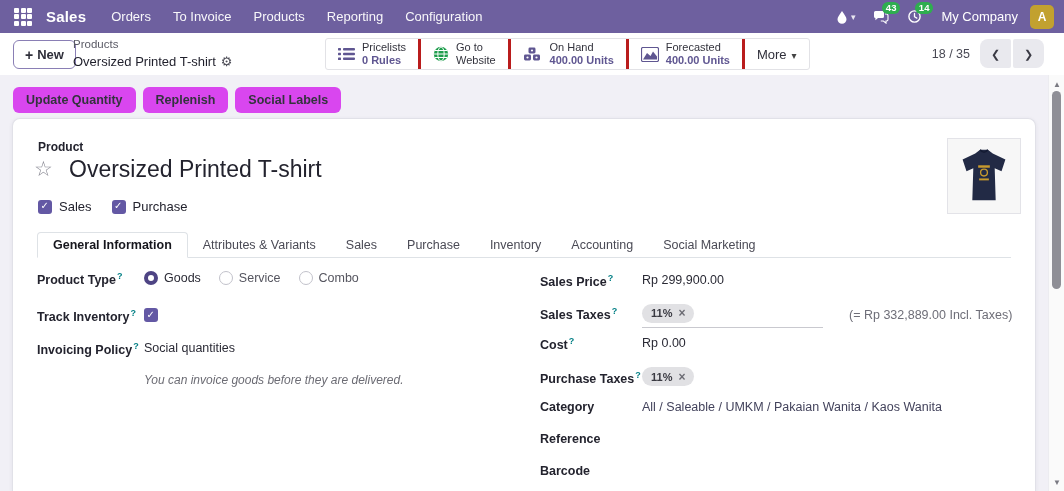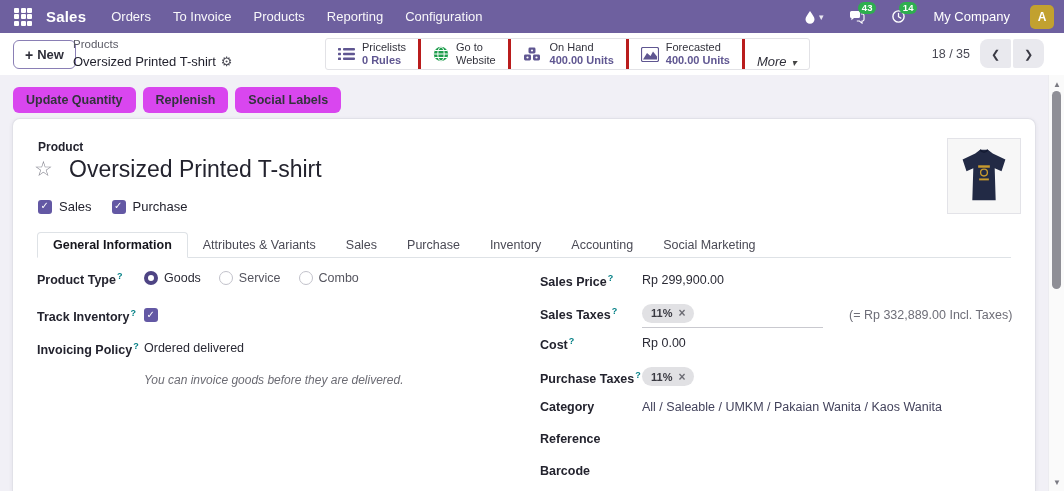--- a/index.html
+++ b/index.html
@@ -6,21 +6,21 @@
   html,body { width:1064px; height:491px; overflow:hidden; }
   body { font-family:"Liberation Sans", sans-serif; background:#fff; position:relative; color:#212530; }
 
   
   .navbar { position:absolute; top:0; left:0; width:1064px; height:33px; background:#6E609F; display:flex; align-items:center; color:#fff; z-index:30; }
   .apps-btn { width:34px; height:33px; display:flex; align-items:center; justify-content:center; cursor:pointer; margin-left:6px; }
   .grid-icon { display:grid; grid-template-columns:repeat(3,5px); grid-template-rows:repeat(3,5px); gap:1.5px; }
   .grid-icon i { background:#fff; border-radius:1px; }
   .app-name { font-size:15px; font-weight:700; padding:0 14px 0 6px; letter-spacing:.2px; }
   .nav-item { font-size:13px; padding:0 11px; height:33px; display:flex; align-items:center; cursor:pointer; color:rgba(255,255,255,.95); }
-  .nav-right { margin-left:auto; display:flex; align-items:center; gap:12px; padding-right:10px; }
+  .nav-right { margin-left:auto; display:flex; align-items:center; gap:4px; padding-right:10px; }
   .nav-iconbtn { position:relative; height:33px; display:flex; align-items:center; padding:0 7px; cursor:pointer; }
   .badge { position:absolute; top:2px; right:-4px; background:#2EAE4F; color:#fff; font-size:9.5px; font-weight:700; border-radius:8px; padding:1px 4px; line-height:1.1; }
   .caret::after { content:"▾"; font-size:9px; margin-left:3px; opacity:.85; }
   .company-name { font-size:13px; padding:0 8px; cursor:pointer; }
   .avatar { width:24px; height:24px; border-radius:5px; background:#C2A12F; color:#fff; font-size:12px; font-weight:700; display:flex; align-items:center; justify-content:center; cursor:pointer; }
 
   
   .control-panel { position:absolute; top:33px; left:0; width:1064px; height:42px; background:#fff; z-index:20; }
   .new-btn { position:absolute; left:13px; top:7px; height:29px; background:#fff; border:1px solid #8a7fb5; border-radius:6px; font-size:13px; font-weight:600; color:#2f2f3a; padding:0 11px; display:flex; align-items:center; gap:4px; cursor:pointer; font-family:inherit; }
   .plus-ic::before { content:"+"; font-size:14px; font-weight:700; }
@@ -30,21 +30,21 @@
   .gear-ic { font-size:13px; color:#4d4d57; margin-left:5px; cursor:pointer; display:inline-block; }
   .gear-ic::before { content:"⚙"; }
 
   .stat-group { position:absolute; left:325px; top:5px; height:32px; display:flex; background:#fff; border:1px solid #e2e2e6; border-radius:3px; }
   .stat-btn { display:flex; align-items:center; gap:7px; padding:0 12px; border-right:3px solid #b91c1c; cursor:pointer; }
   .stat-btn:last-child { border-right:none; }
   .stat-text { display:flex; flex-direction:column; justify-content:center; line-height:1.15; }
   .stat-l1 { font-size:11px; color:#33333d; }
   .stat-l2 { font-size:11px; color:#5F5691; font-weight:600; }
   .stat-l2.plain { color:#33333d; font-weight:400; }
-  .more-btn { display:flex; align-items:flex-end; padding:0 12px; font-size:13px; color:#2f2f3a; cursor:pointer;font-style:italic; }
+  .more-btn { display:flex; align-items:center; padding:0 12px; font-size:13px; color:#2f2f3a; cursor:pointer; }
   .more-btn .caret2::after { content:"▾"; font-size:10px; margin-left:5px; color:#444; }
 
   .pager { position:absolute; right:20px; top:6px; display:flex; align-items:center; gap:10px; }
   .pager-text { font-size:12.5px; color:#4a4a55; cursor:pointer; }
   .pager-btns { display:flex; gap:2px; }
   .pager-btn { width:31px; height:29px; background:#e9e9ee; border:none; border-radius:6px; cursor:pointer; color:#3a3a44; font-size:13px; display:flex; align-items:center; justify-content:center; }
   .pager-btn:first-child { border-radius:8px 2px 2px 8px; }
   .pager-btn:last-child { border-radius:2px 8px 8px 2px; }
   .chev-left::before { content:"❮"; font-size:11px; }
   .chev-right::before { content:"❯"; font-size:11px; }
@@ -305,21 +305,21 @@
     </span>
   </div>
 
   <div class="frow" style="left:24px; top:189px;">
     <span class="flabel lw"><span>Track Inventory</span><sup>?</sup></span>
     <span class="cbox"></span>
   </div>
 
   <div class="frow" style="left:24px; top:222px;">
     <span class="flabel lw"><span>Invoicing Policy</span><sup>?</sup></span>
-    <span class="fvalue">Ordered delivered</span>
+    <span class="fvalue">Social quantities</span>
   </div>
 
   <div class="frow" style="left:131px; top:254px;">
     <span class="hint">You can invoice goods before they are delivered.</span>
   </div>
 
   <div class="frow" style="left:527px; top:154px;">
     <span class="flabel lw2"><span>Sales Price</span><sup>?</sup></span>
     <span class="fvalue">Rp 299,900.00</span>
   </div>

